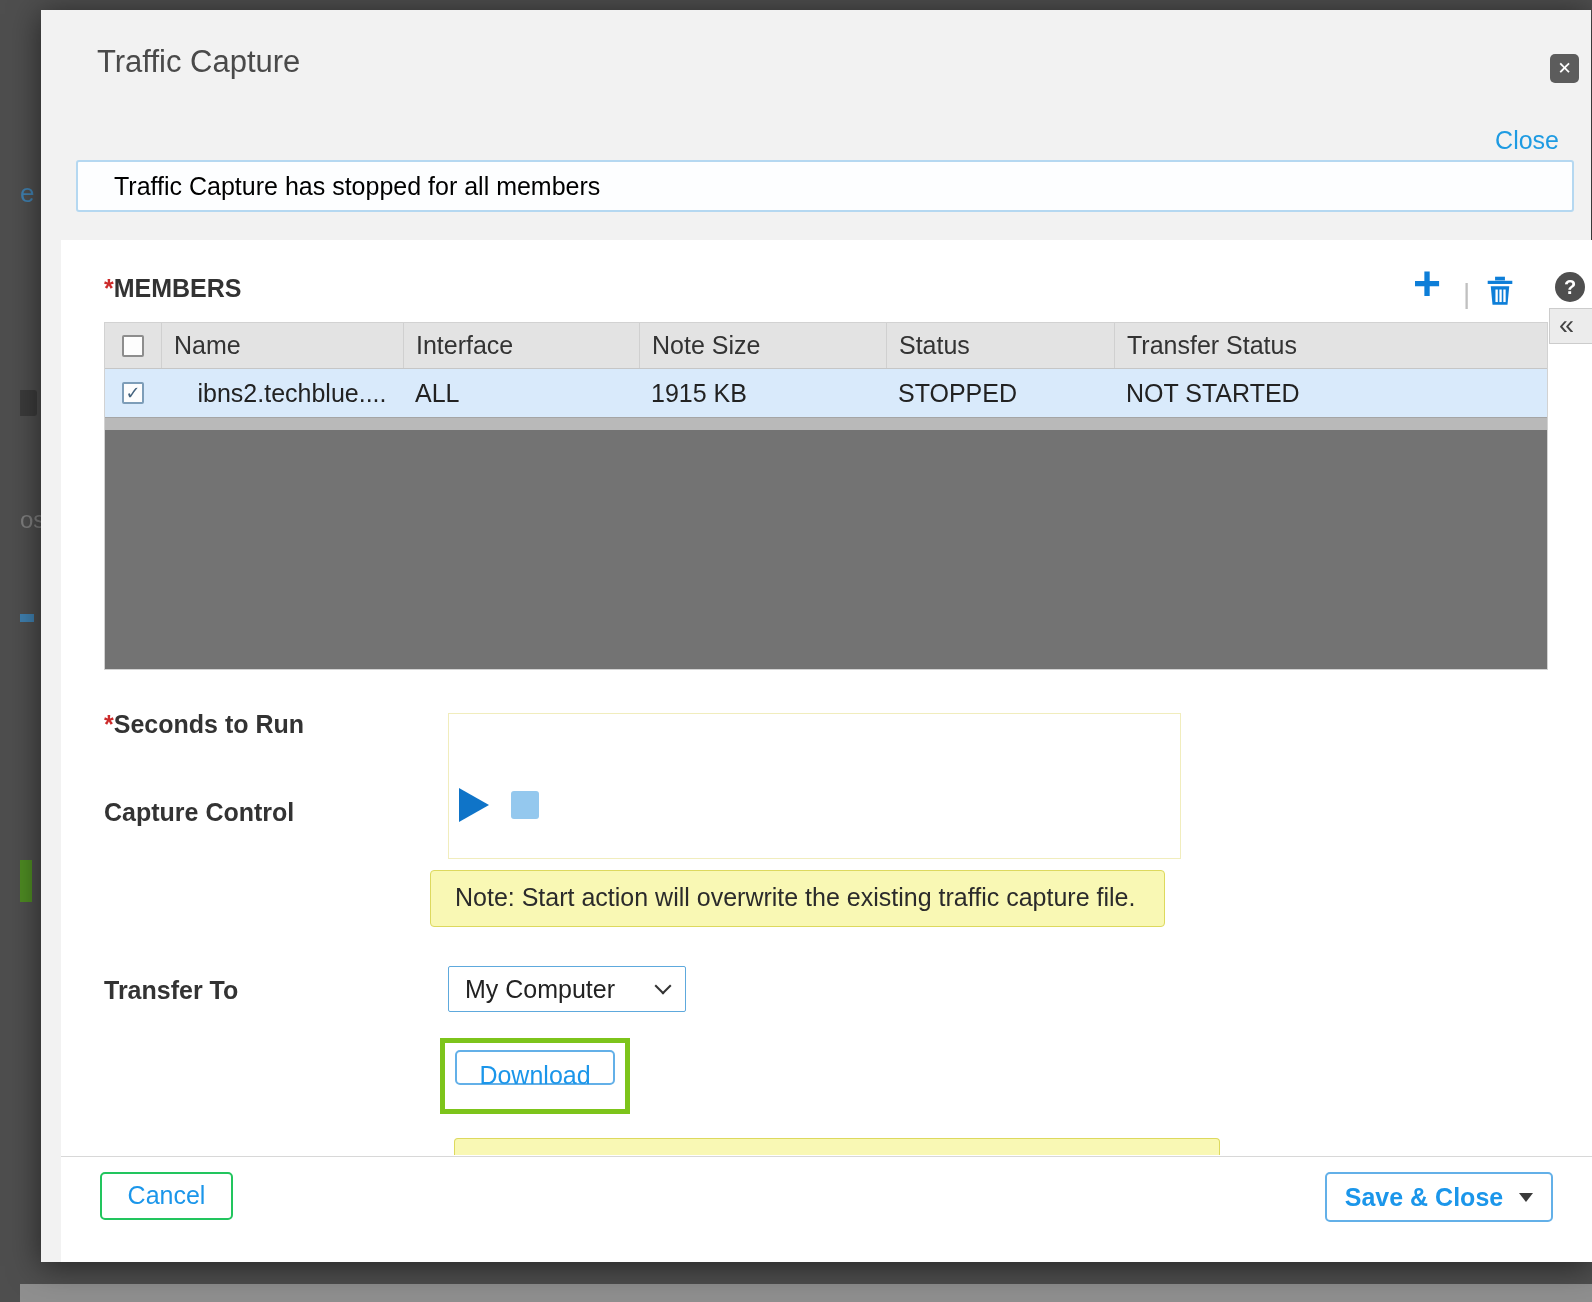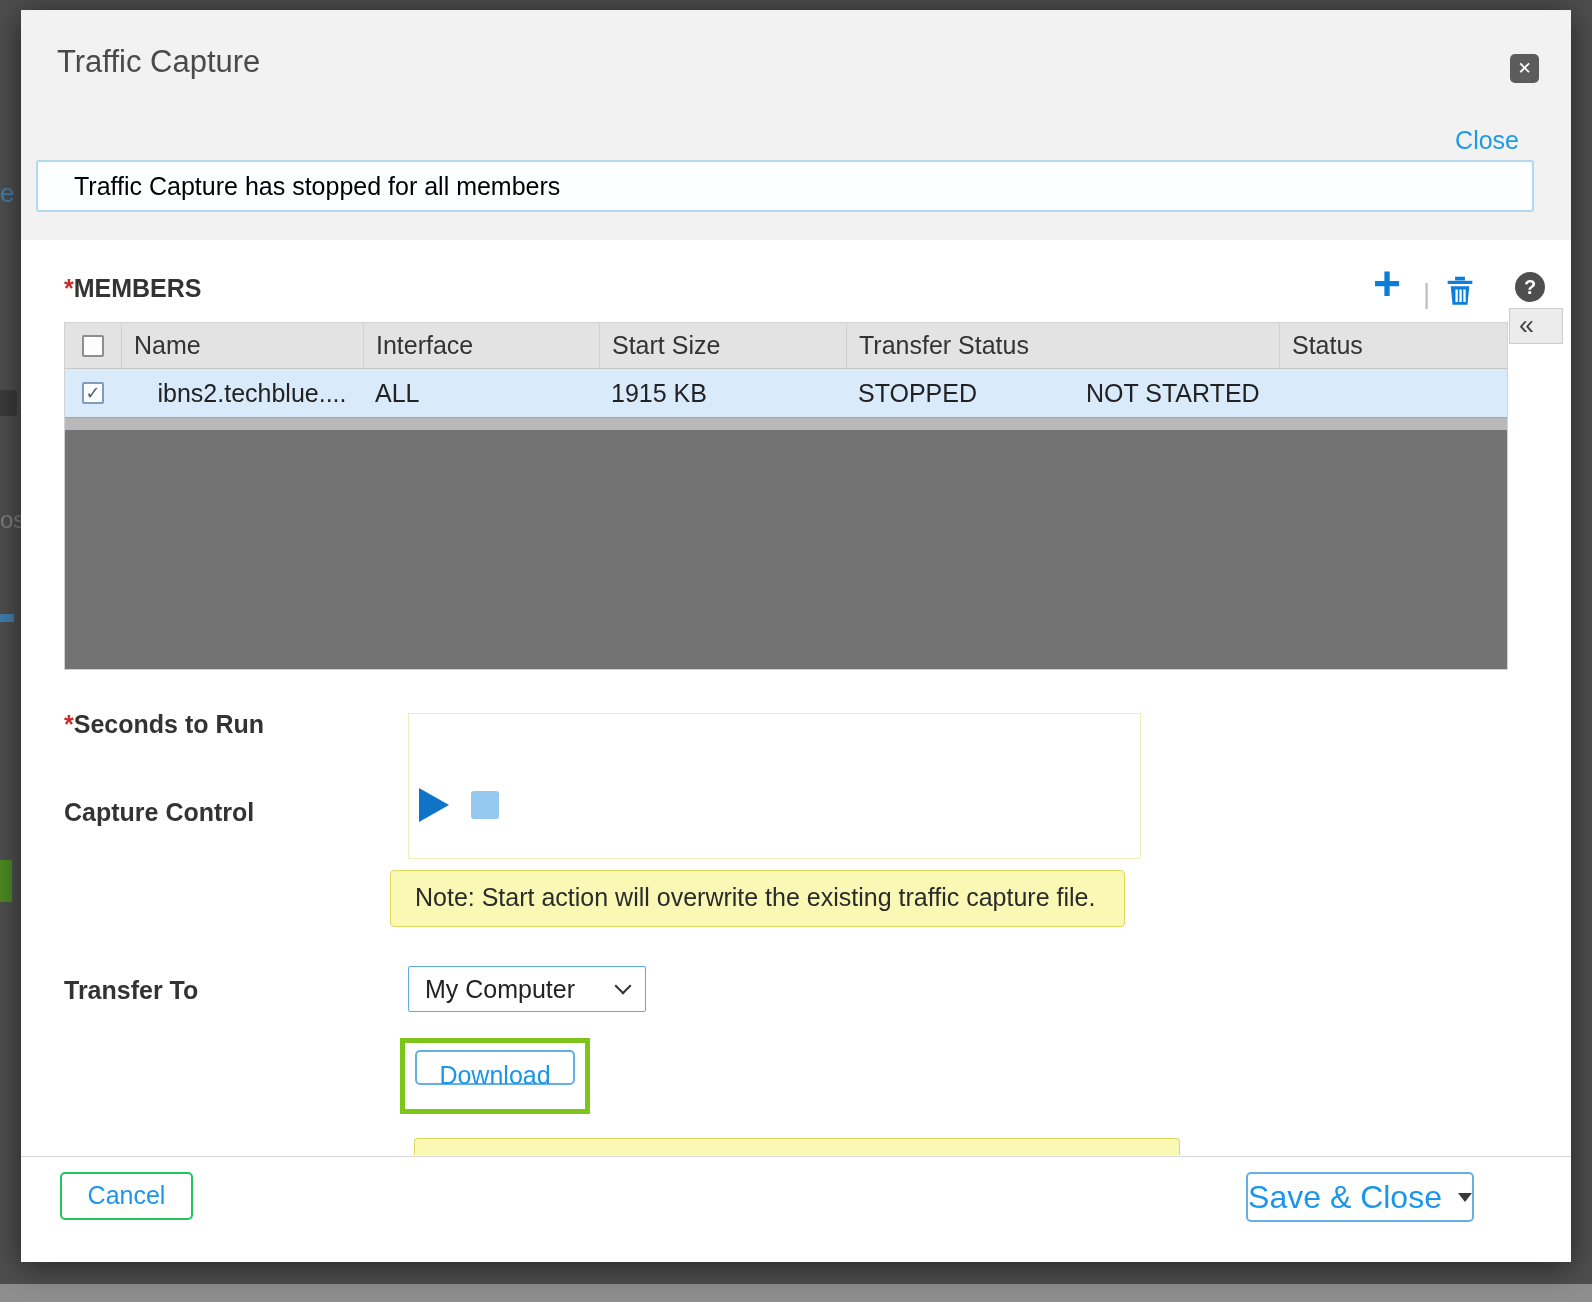--- a/index.html
+++ b/index.html
@@ -3,21 +3,21 @@
 <meta charset="utf-8">
 <style>
   * { margin:0; padding:0; box-sizing:border-box; }
   html,body { width:1592px; height:1302px; overflow:hidden; }
   body {
     position:relative;
     background:#4e4e4e;
     font-family:"Liberation Sans","DejaVu Sans",sans-serif;
     color:#333;
   }
-  .abs { position:absolute; }
+  .abs { position:absolute;margin-left:20px; }
 
   
   .bg-bottom-strip { left:0; top:1284px; width:1592px; height:18px; background:#8f8f8f; }
   .frag-text-1 { left:0; top:178px; font-size:26px; color:#3f7fae; width:20px; overflow:hidden; white-space:nowrap; }
   .frag-icon-dark { left:0; top:390px; width:17px; height:26px; background:#3b3b3b; border-radius:0 3px 3px 0; }
   .frag-text-2 { left:0; top:506px; font-size:24px; color:#7e7e7e; width:40px; overflow:hidden; white-space:nowrap; }
   .frag-blue-bar { left:0; top:614px; width:14px; height:8px; background:#3f7fae; }
   .frag-green-bar { left:0; top:860px; width:12px; height:42px; background:#4d8a22; }
 
   
@@ -129,24 +129,24 @@
   }
 
   
   .m-footer { left:0; top:1146px; width:1550px; height:106px; background:#fff; border-top:1px solid #d8d8d8; }
   .cancel-btn {
     left:39px; top:1162px; width:133px; height:48px;
     background:#fff; border:2px solid #22c55e; border-radius:5px;
     color:#1b96ea; font-size:25px; text-align:center; line-height:43px; cursor:pointer;
   }
   .save-btn {
-    left:1225px; top:1162px; width:228px; height:50px;
+    left:1264px; top:1162px; width:228px; height:50px;
     background:#fff; border:2px solid #63b0e8; border-radius:5px;
-    color:#1b96ea; font-size:32px; cursor:pointer;
-    display:flex; align-items:center; justify-content:center; gap:16px;
+    color:#1b96ea; font-size:25px; cursor:pointer;
+    display:flex; align-items:center; justify-content:center; gap:16px;font-weight:bold;
   }
   .caret-down {
     width:0; height:0;
     border-left:7px solid transparent; border-right:7px solid transparent;
     border-top:9px solid #3a3a3a;
   }
 </style>
 </head>
 <body>
 
@@ -185,23 +185,23 @@
   <div class="abs help-btn">?</div>
   <div class="abs collapse-tab">«</div>
 
   <div class="abs members-table">
     <div class="thead">
       <div class="th c0">
         <div class="checkbox"></div>
       </div>
       <div class="th c1">Name</div>
       <div class="th c2">Interface</div>
-      <div class="th c3">Start Size</div>
+      <div class="th c3">Note Size</div>
+      <div class="th c4">Status</div>
       <div class="th c5">Transfer Status</div>
-      <div class="th c4">Status</div>
     </div>
     <div class="trow">
       <div class="td c0">
         <div class="checkbox checked">✓</div>
       </div>
       <div class="td c1">ibns2.techblue....</div>
       <div class="td c2">ALL</div>
       <div class="td c3">1915 KB</div>
       <div class="td c4">STOPPED</div>
       <div class="td c5">NOT STARTED</div>

